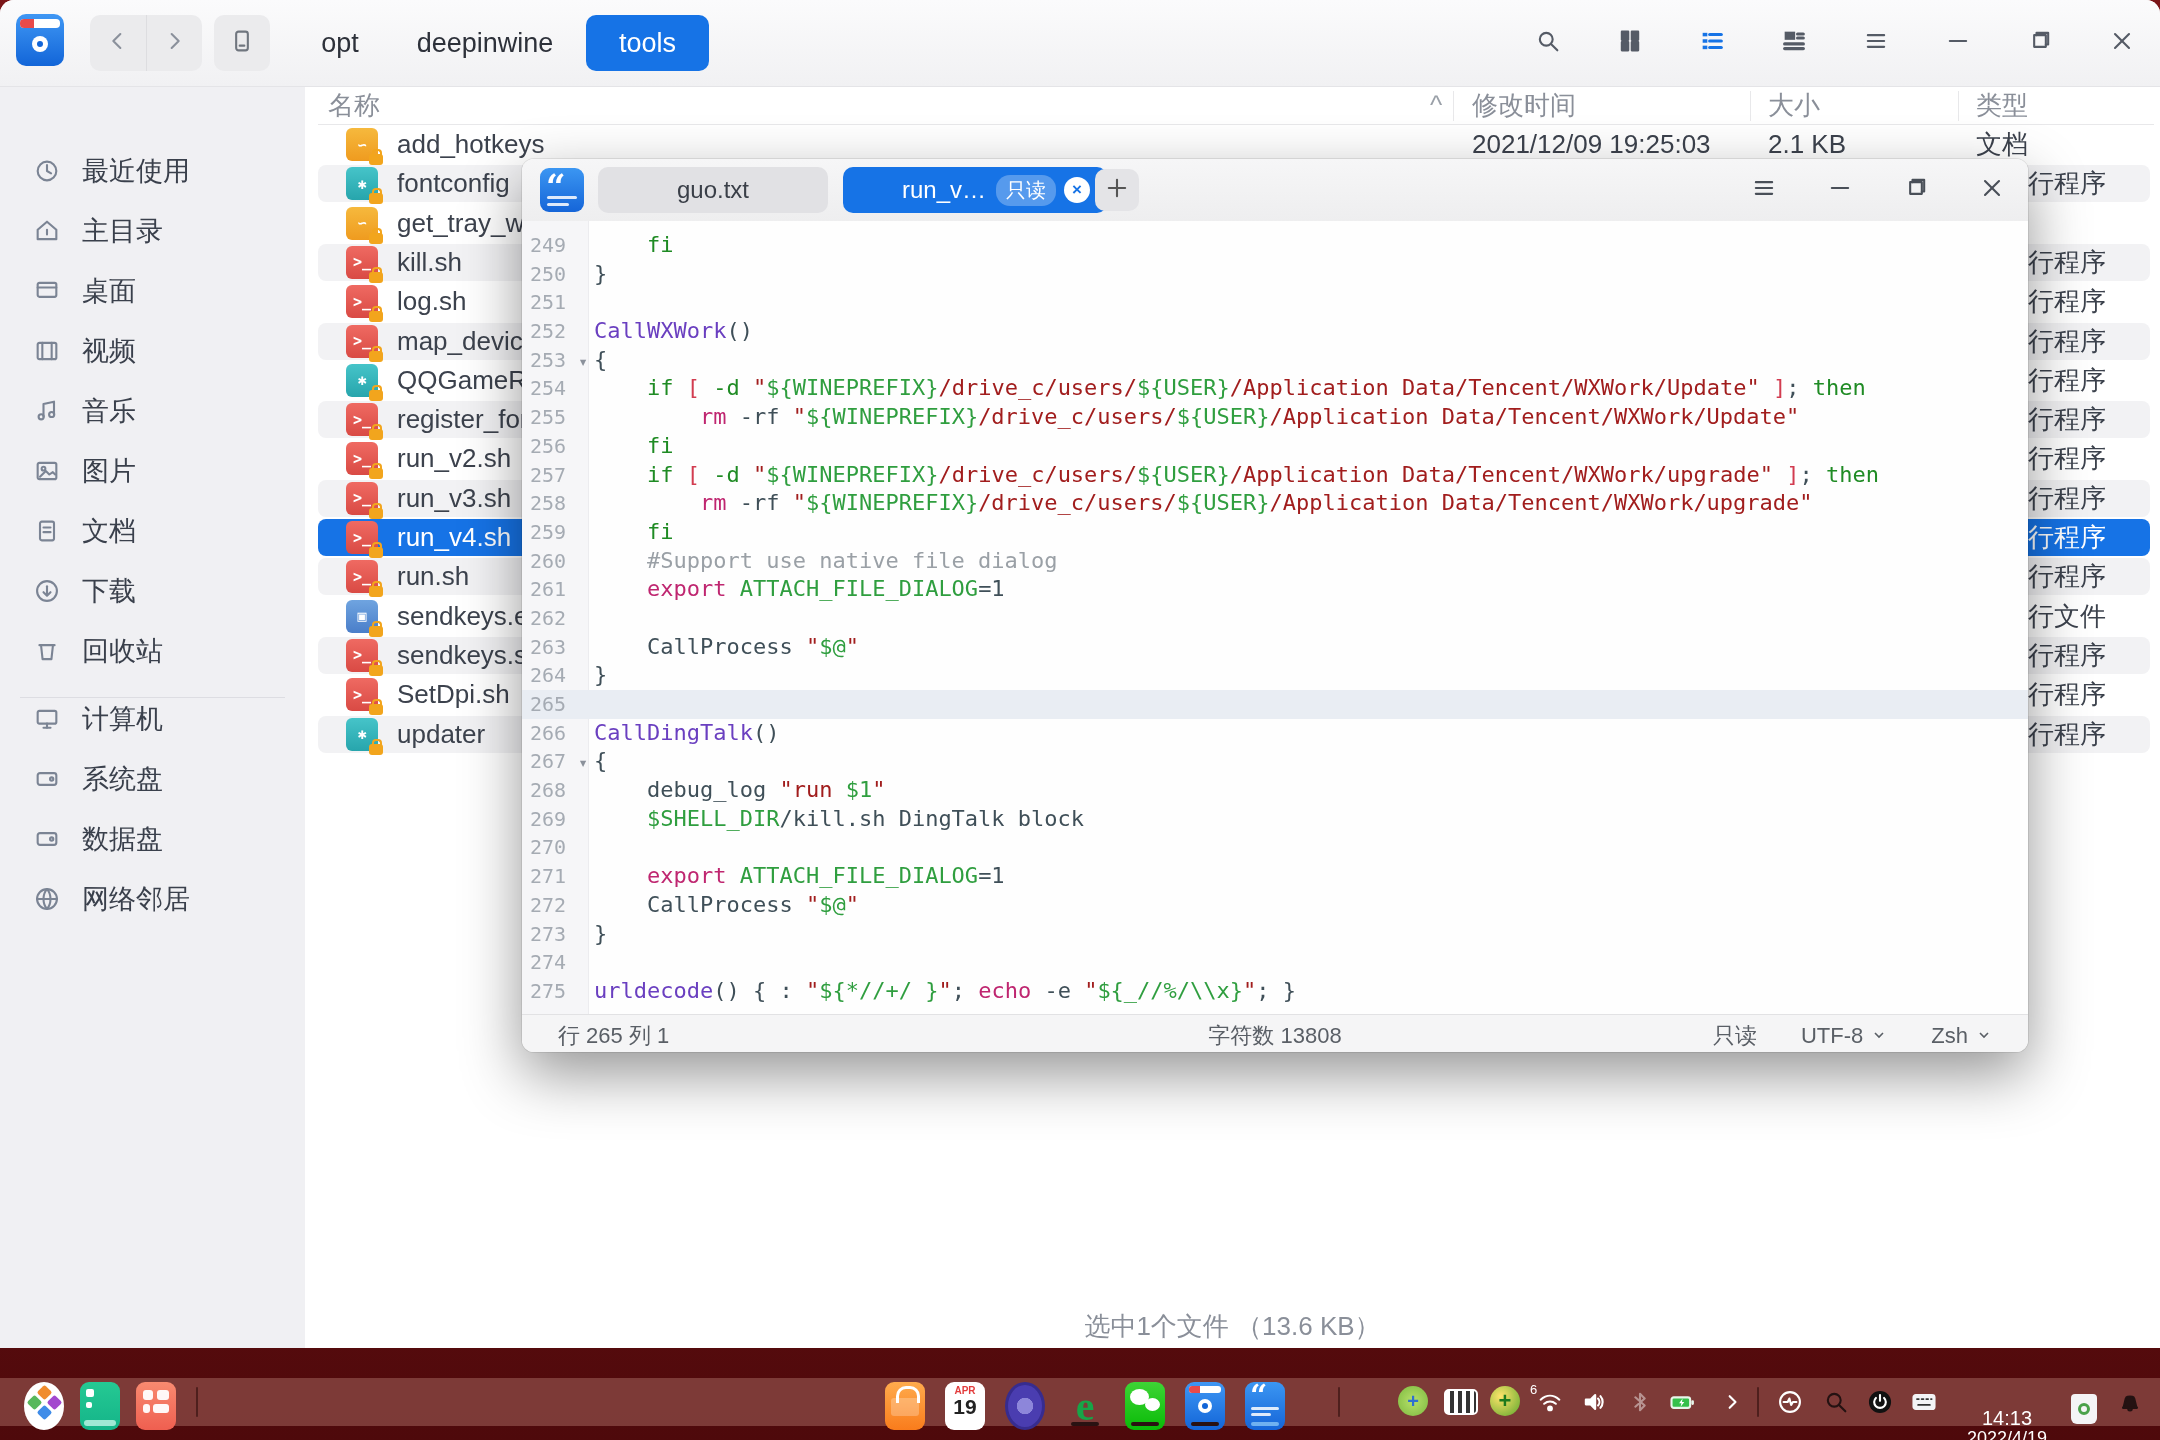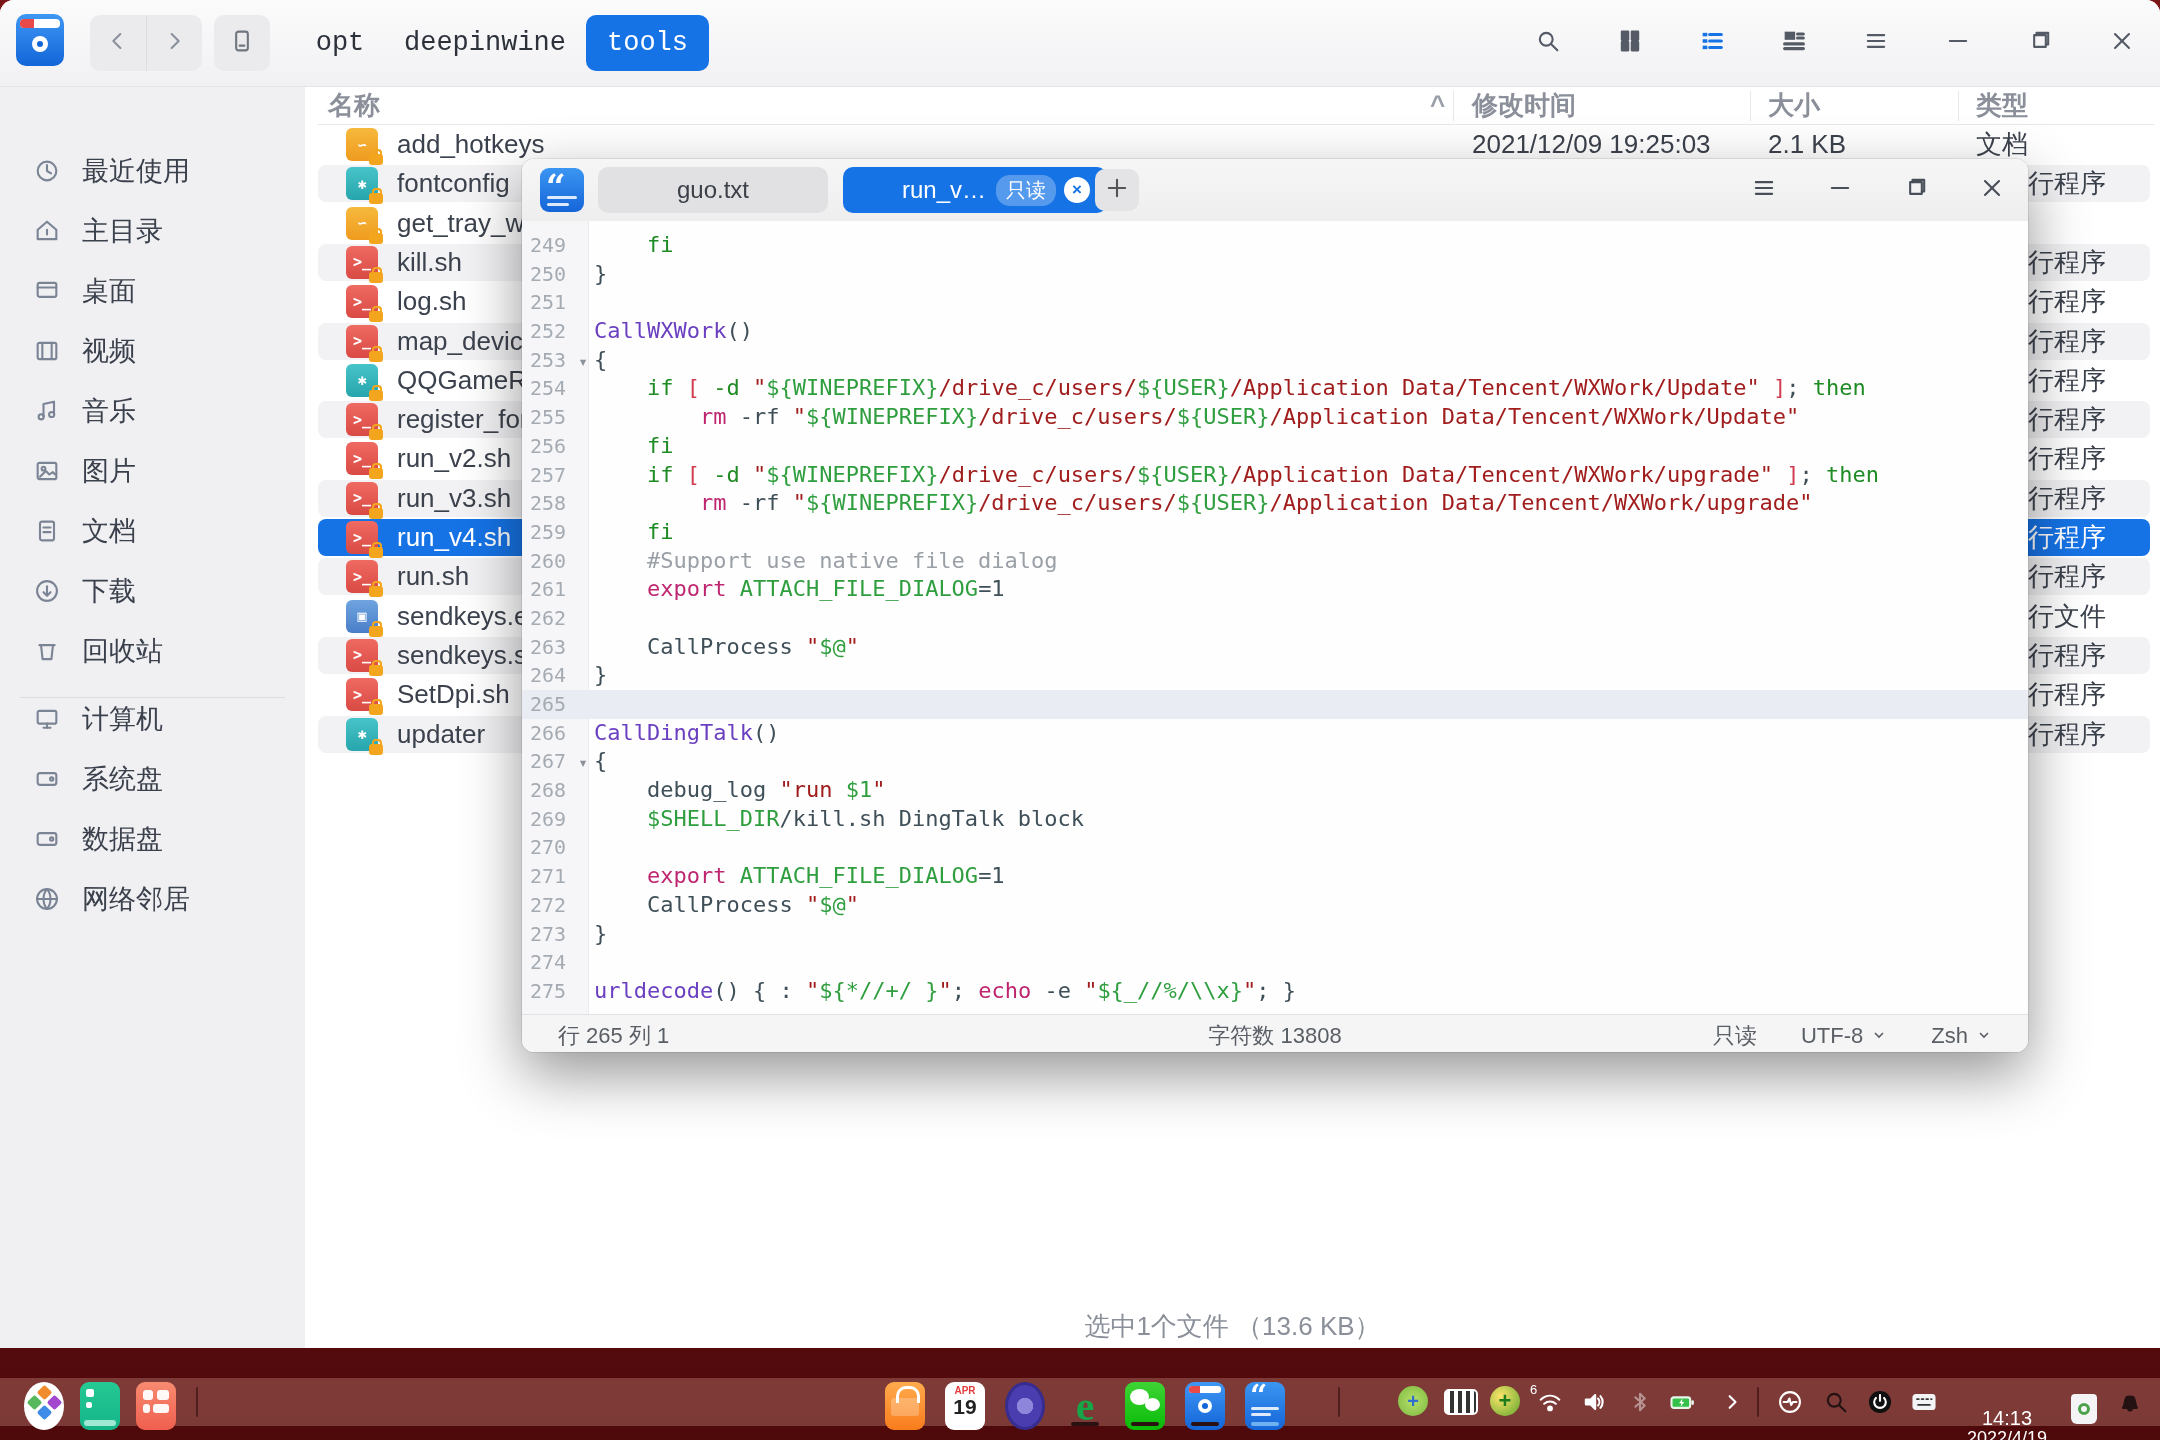--- a/index.html
+++ b/index.html
@@ -13,34 +13,34 @@
   .fm-titlebar{position:absolute;left:0;top:0;width:100%;height:86px;background:linear-gradient(#fbfbfc,#f1f1f3);border-bottom:1px solid #e4e4e7;}
   .fm-appicon{position:absolute;left:16px;top:14px;width:48px;height:52px;background:linear-gradient(#3f97f4,#1265d8);border-radius:10px;}
   .fm-appicon .lid{position:absolute;left:4px;top:5px;width:40px;height:9px;background:#fff;border-radius:4px;overflow:hidden;}
   .fm-appicon .lid i{position:absolute;left:0;top:0;width:14px;height:9px;background:#e84a4a;}
   .fm-appicon .knob{position:absolute;left:16px;top:22px;width:16px;height:16px;background:#fff;border-radius:50%;}
   .fm-appicon .knob i{position:absolute;left:5px;top:5px;width:6px;height:6px;background:#1265d8;border-radius:50%;}
   .navpill{position:absolute;left:90px;top:15px;width:112px;height:56px;background:#ebebed;border-radius:10px;display:flex;}
   .navpill .nbtn{flex:1;display:flex;align-items:center;justify-content:center;color:#8b919c;}
   .navpill .nbtn:first-child{border-right:1px solid #dddde0;}
   .sq-btn{position:absolute;top:15px;width:56px;height:56px;background:#ebebed;border-radius:10px;display:flex;align-items:center;justify-content:center;color:#70767f;}
-  .crumb{position:absolute;top:15px;height:56px;display:flex;align-items:center;justify-content:center;color:#2d313a;font-size:27px;border-radius:10px;padding:0 24px;font-family:Liberation Mono, monospace;}
+  .crumb{position:absolute;top:15px;height:56px;display:flex;align-items:center;justify-content:center;color:#2d313a;font-size:27px;border-radius:10px;padding:0 24px;}
   .crumb.active{background:#1673e6;color:#fff;}
   .fm-ticons{position:absolute;right:18px;top:23px;display:flex;gap:42px;align-items:center;}
   .fm-ticons .ticon{width:40px;height:40px;display:flex;align-items:center;justify-content:center;color:#555b66;}
   .fm-ticons .ticon.active{color:#1673e6;}
   
   .fm-sidebar{position:absolute;left:0;top:87px;width:305px;height:1261px;background:#f0f0f3;}
   .sb-item{position:absolute;left:0;width:305px;height:56px;display:flex;align-items:center;gap:20px;padding-left:32px;box-sizing:border-box;}
   .sb-item .sbi{width:30px;height:30px;color:#7b8494;display:flex;align-items:center;justify-content:center;}
   .sb-item .sbl{font-size:27px;color:#3a404c;}
   .sb-divider{position:absolute;left:20px;width:265px;height:1px;background:#dddde2;}
   
   .fm-files{position:absolute;left:305px;top:87px;right:0;bottom:0;background:#fff;}
-  .col-head{position:absolute;top:0;height:37px;font-size:26px;color:#8a8f99;display:flex;align-items:center;font-weight:bold;}
+  .col-head{position:absolute;top:0;height:37px;font-size:26px;color:#8a8f99;display:flex;align-items:center;}
   .head-line{position:absolute;left:13px;right:6px;top:37px;height:1px;background:#e8e8ea;}
   .vline{position:absolute;top:4px;height:30px;width:1px;background:#e8e8ea;}
   .frow{position:absolute;left:13px;width:1832px;height:37px;border-radius:8px;display:flex;align-items:center;font-size:26px;color:#3c424d;}
   .frow.alt{background:#f2f2f4;}
   .frow.selected{background:#1673e6;color:#fff;}
   .ficon{position:absolute;left:28px;top:2px;width:32px;height:33px;border-radius:6px;color:#fff;font-size:15px;font-weight:bold;display:flex;align-items:center;justify-content:center;font-family:"DejaVu Sans Mono",monospace;}
   .ficon.python{background:linear-gradient(#f6b93d,#ef9b1f);}
   .ficon.shell{background:linear-gradient(#ef6a62,#d94a44);}
   .ficon.teal{background:linear-gradient(#46c4c9,#27a5ac);}
   .ficon.exe{background:linear-gradient(#6fa4e0,#4a7ec9);}

